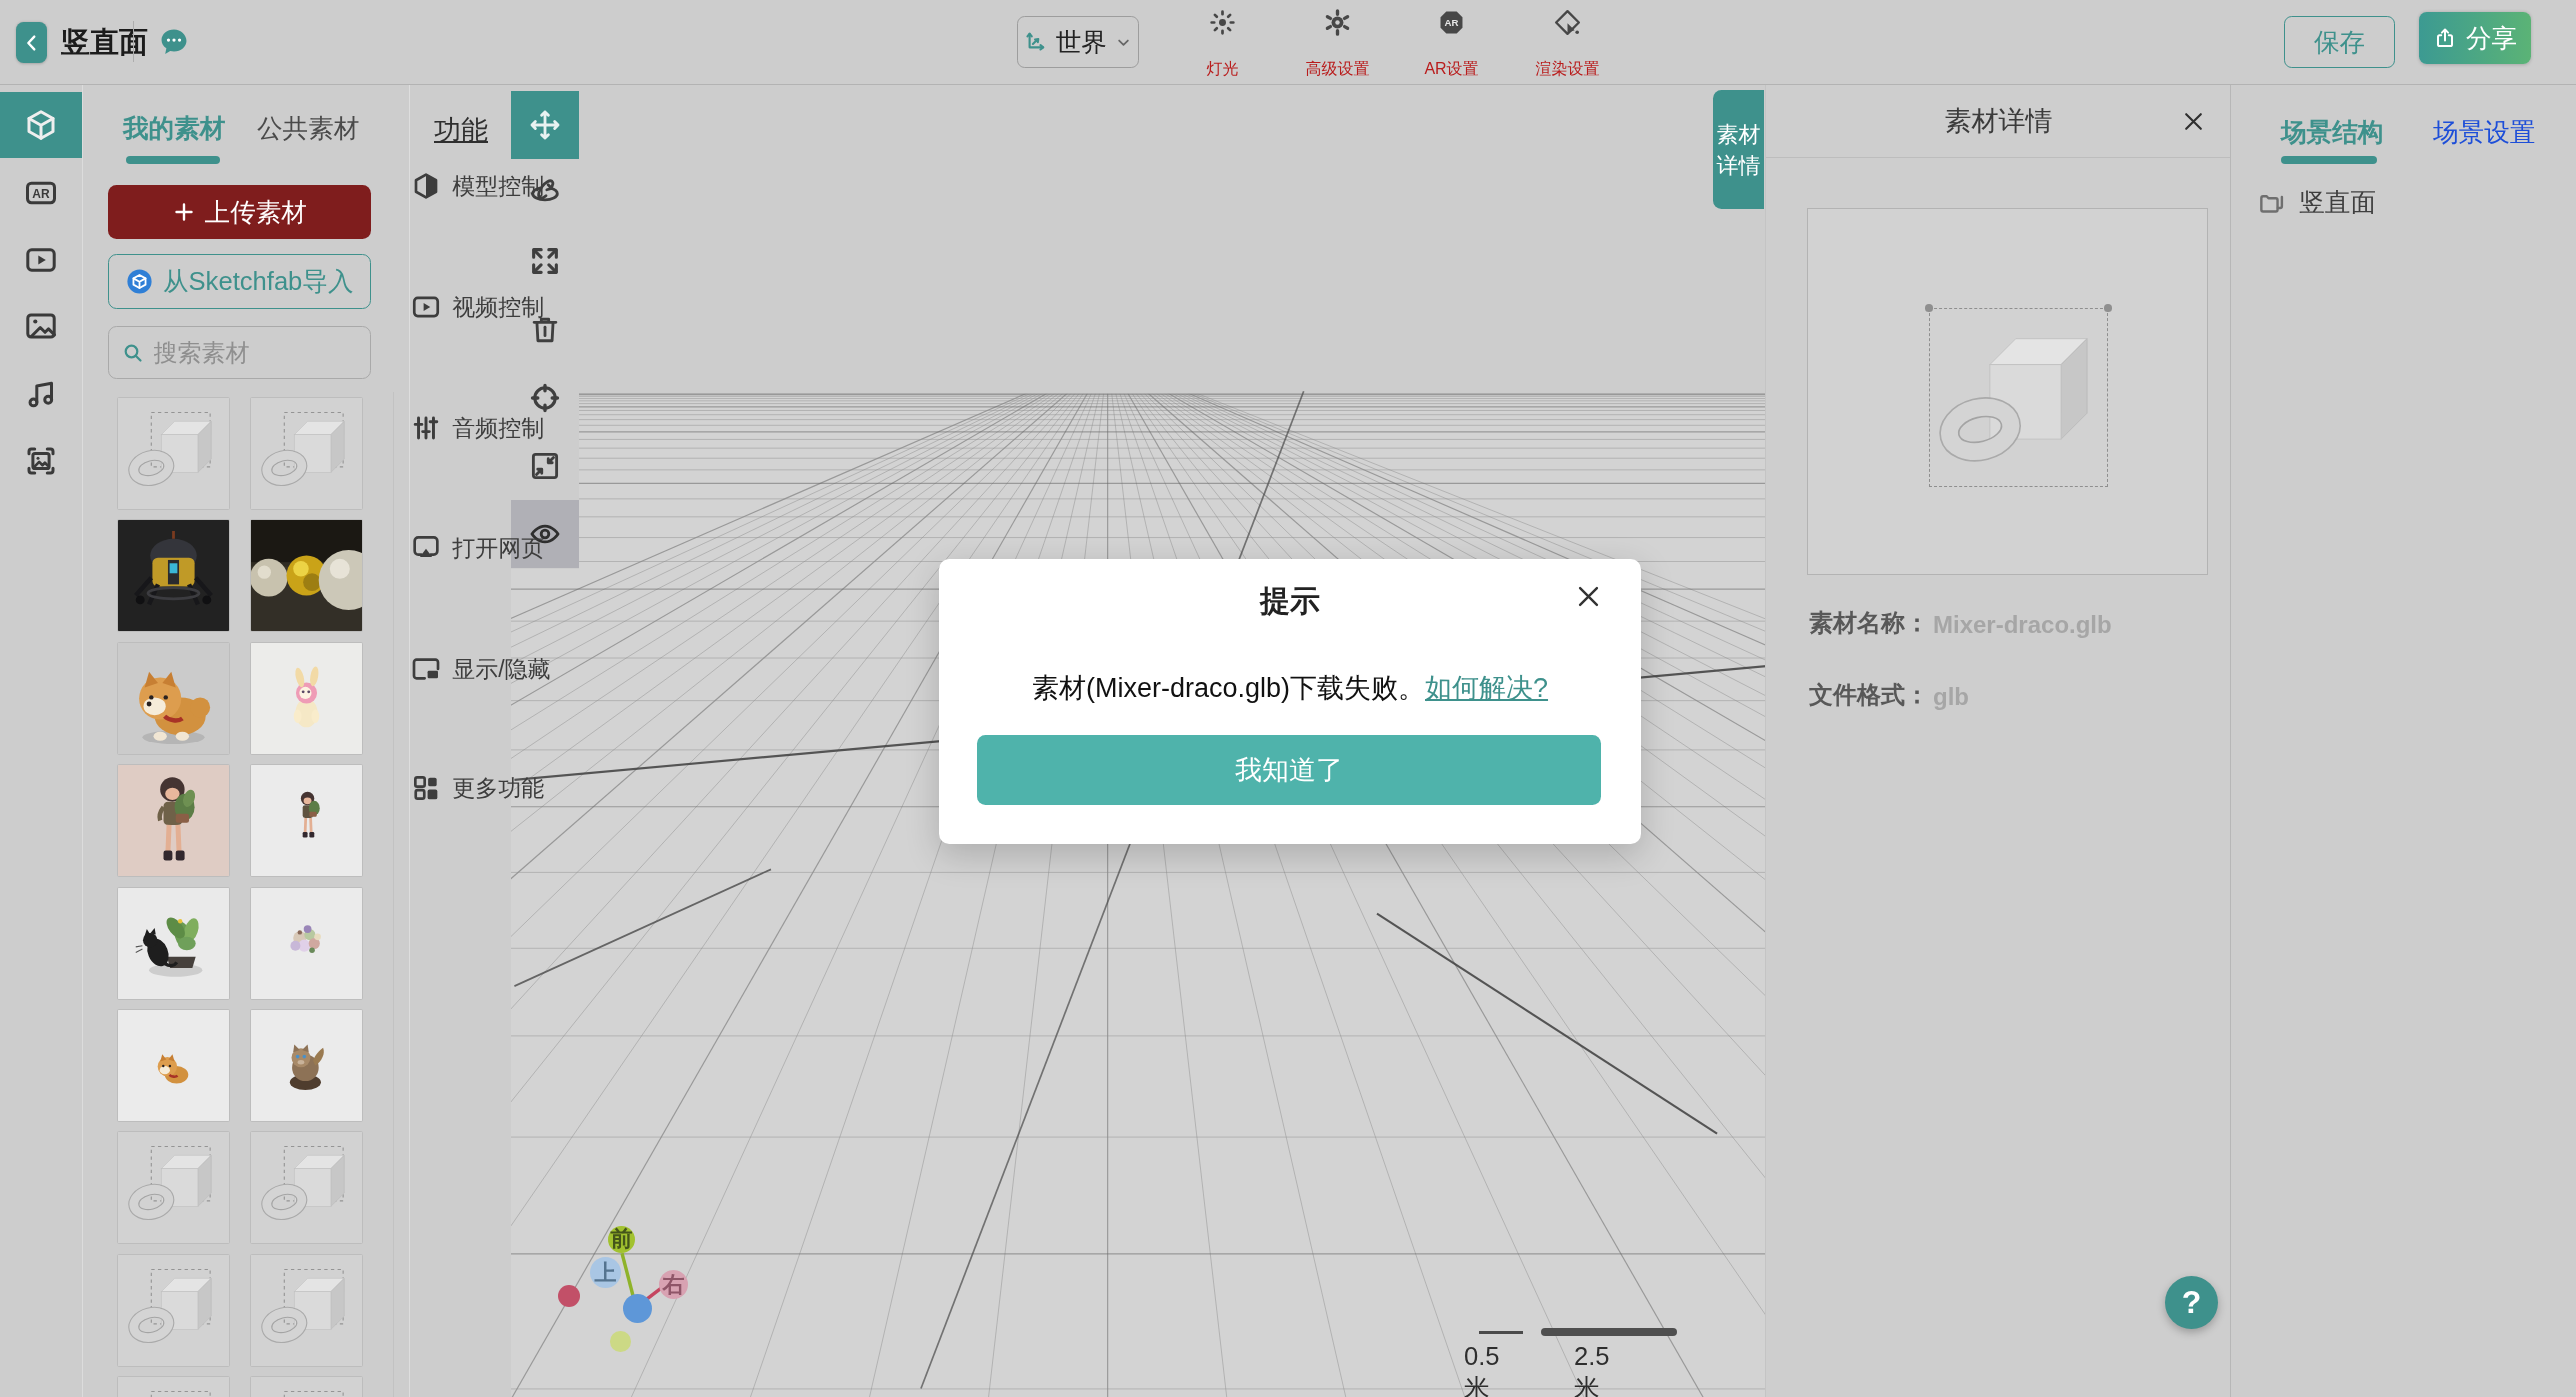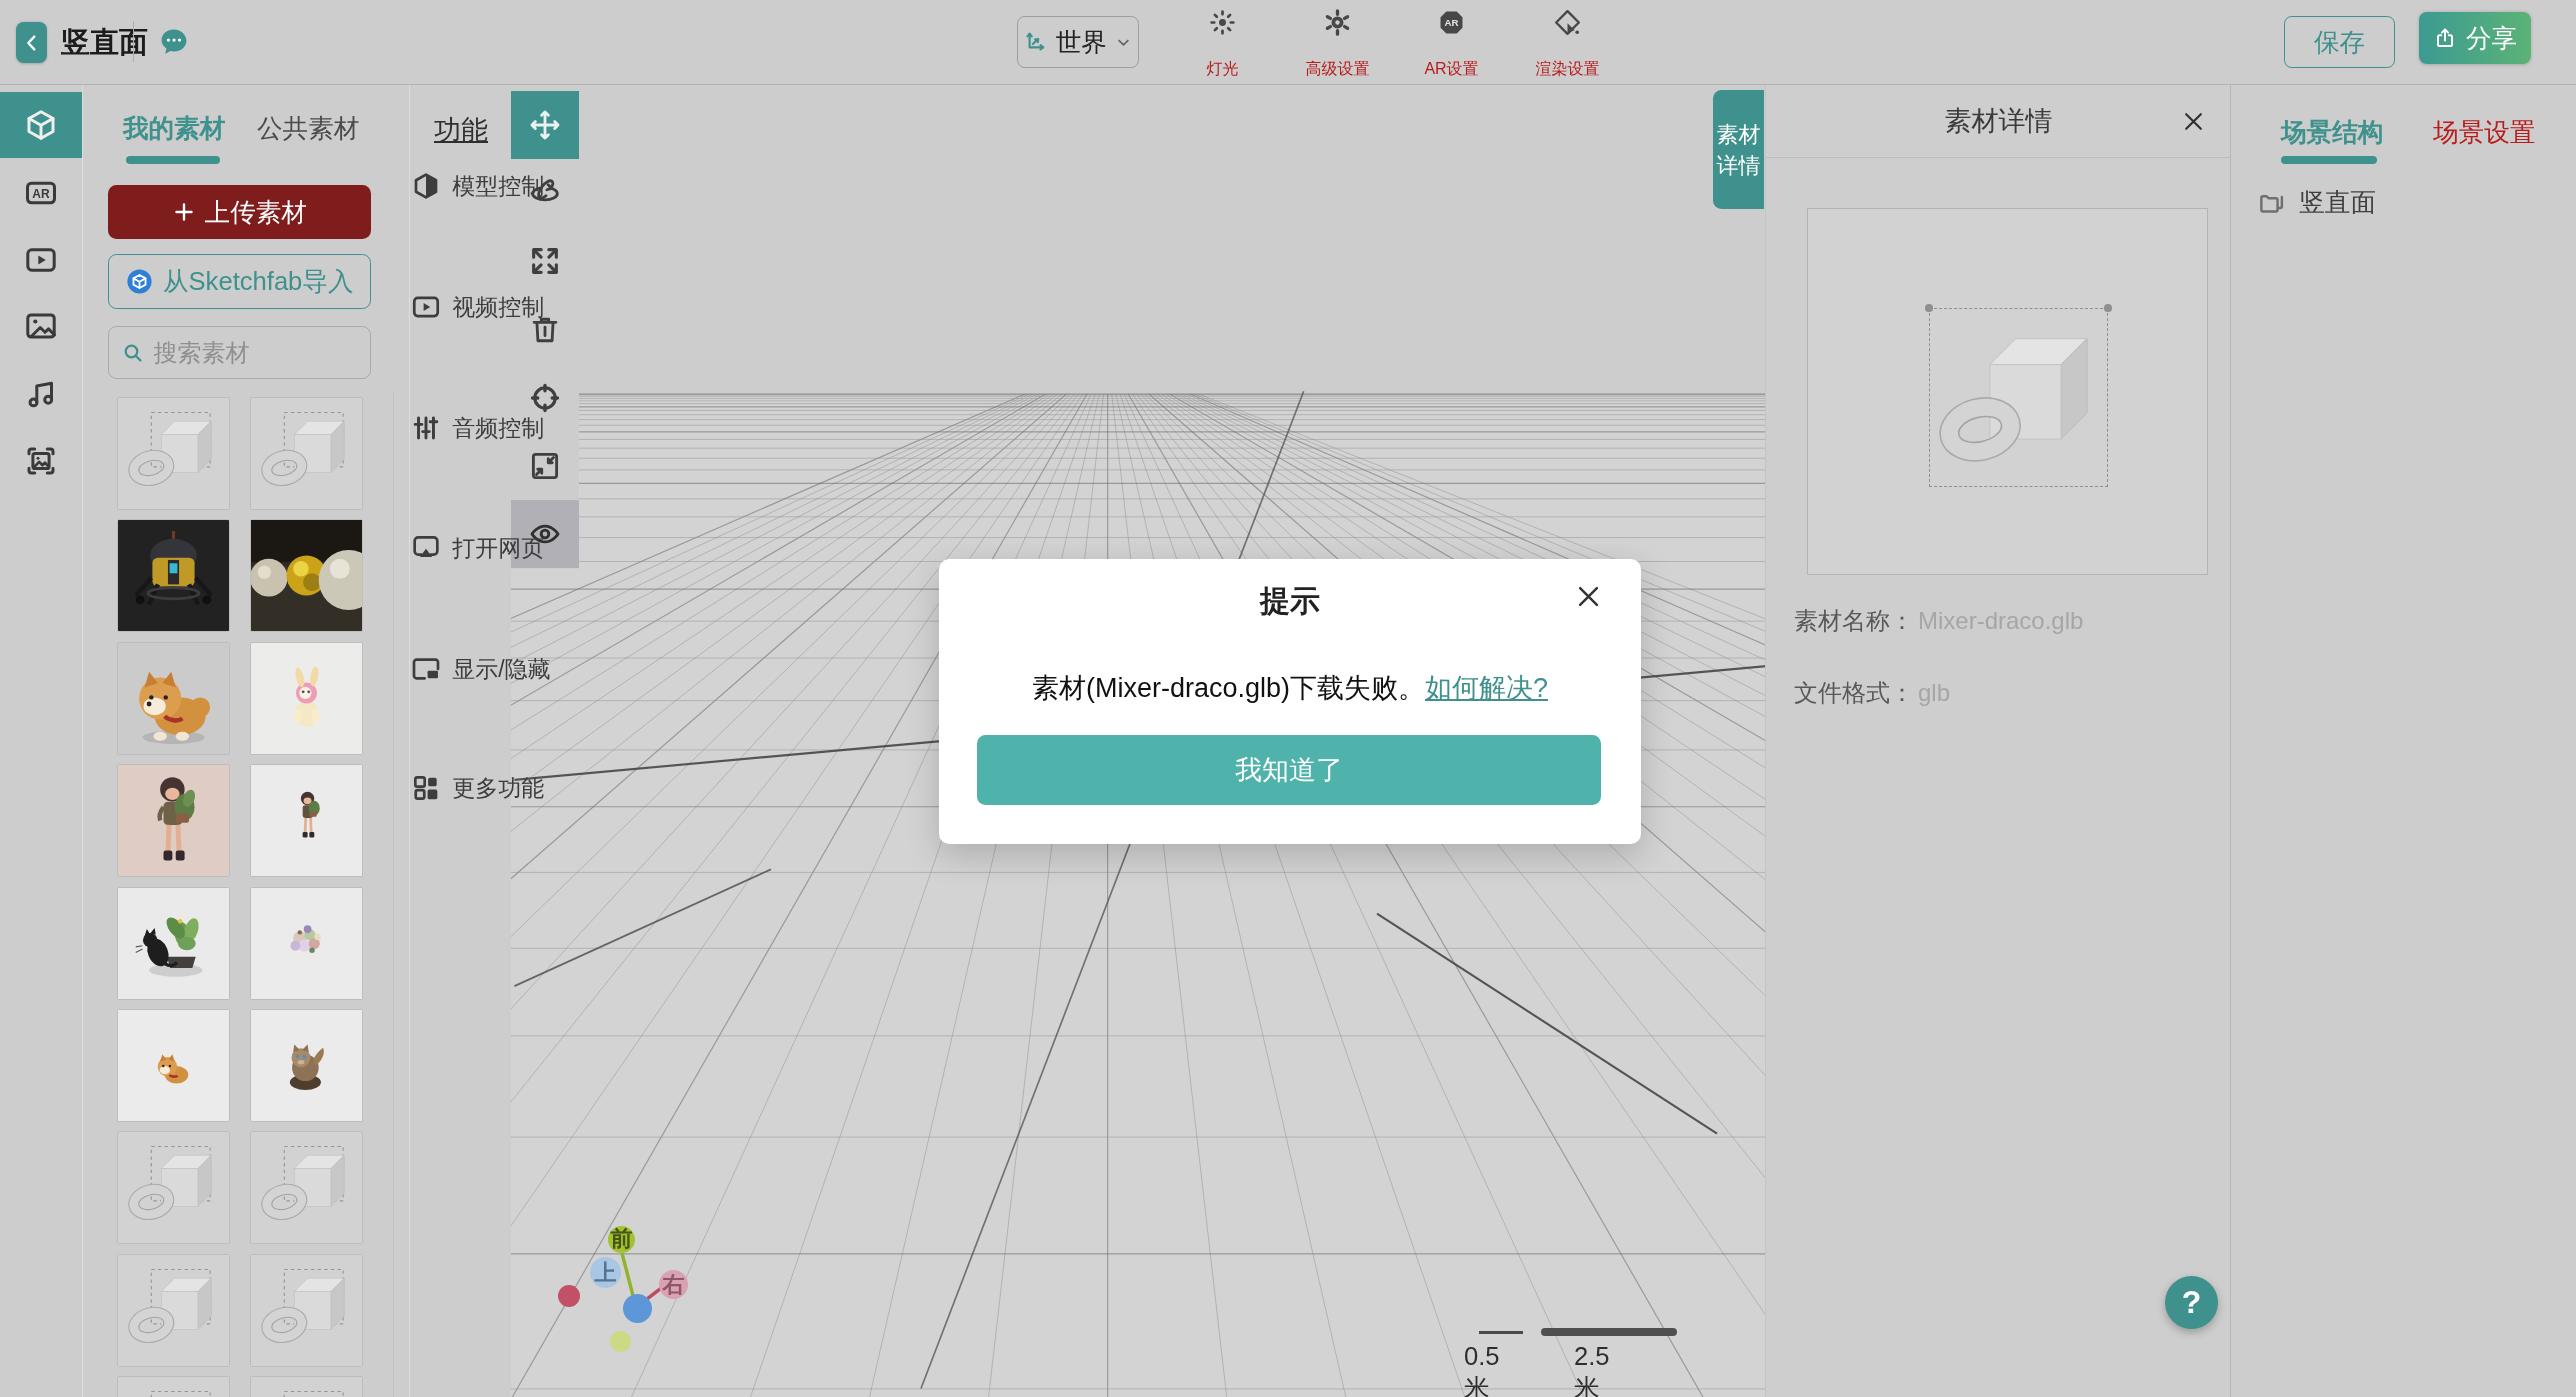--- a/index.html
+++ b/index.html
@@ -80,28 +80,28 @@
   
   #details-tab { left:1713px; top:90px; width:51px; height:119px; background:#3E918C; border-radius:8.5px 0 0 8.5px; color:#fff; display:flex; align-items:center; justify-content:center; z-index:18; }
   #details-tab span { width:46px; font-size:22px; line-height:31px; text-align:center; }
   #details-panel { left:1765px; top:85px; width:465px; height:1313px; background:#cecece; border-left:0.9px solid #c4c4c4; z-index:16; }
   #dp-header { left:0; top:0; width:465px; height:73px; border-bottom:0.9px solid #bdbdbd; display:flex; align-items:center; justify-content:center; font-size:27px; color:#3b3b3b; }
   #dp-close { left:416px; top:23px; width:27px; height:27px; color:#2f2f2f; }
   #dp-preview { left:41px; top:123px; width:401px; height:367px; border:0.9px solid #b3b3b3; background:#d2d2d2; }
   #dp-selection { left:121px; top:99px; width:179px; height:179px; border:1.7px dashed #8f8f8f; }
   .sel-dot { position:absolute; width:7.7px; height:7.7px; border-radius:50%; background:#8f8f8f; }
   #dp-object { left:130px; top:107px; width:162px; height:162px; }
-  .dp-field { left:28px; width:409px; height:36px; display:flex; align-items:center; font-size:24px; }
+  .dp-field { left:43px; width:409px; height:36px; display:flex; align-items:flex-end; font-size:24px;font-weight:bold; }
   .dp-field .fl { color:#585858; width:124px; }
   .dp-field .fv { color:#a6a6a6; }
   #help-btn { left:2165px; top:1276px; width:53px; height:53px; border-radius:50%; background:#3E918C; color:#fff; display:flex; align-items:center; justify-content:center; font-size:32px; font-weight:bold; box-shadow:0 3.4px 8.5px rgba(0,0,0,.25); z-index:19; }
 
   
   #scene-panel { left:2230px; top:85px; width:346px; height:1313px; background:#cdcdcd; border-left:0.9px solid #b7b7b7; z-index:16; }
-  .sp-tab { top:30px; height:34px; display:flex; align-items:center; font-size:25.6px; color:#b91c1c; }
+  .sp-tab { top:30px; height:34px; display:flex; align-items:center; font-size:25.6px; color:#1d4ed8; }
   .sp-tab.active { color:#3E918C; font-weight:bold; }
   #sp-underline { left:50px; top:71px; width:96px; height:7.7px; background:#3E918C; border-radius:4.3px; }
   #sp-item { left:25.6px; top:95px; height:44px; display:flex; align-items:center; gap:13.6px; color:#3f3f3f; font-size:25.6px; }
   #sp-item svg { width:29px; height:29px; color:#6f6f6f; }
 </style>
 </head>
 <body>
 
 <div id="canvas" class="abs">
   <svg id="grid-svg" width="1270" height="1313" viewBox="0 0 1490 1540">

